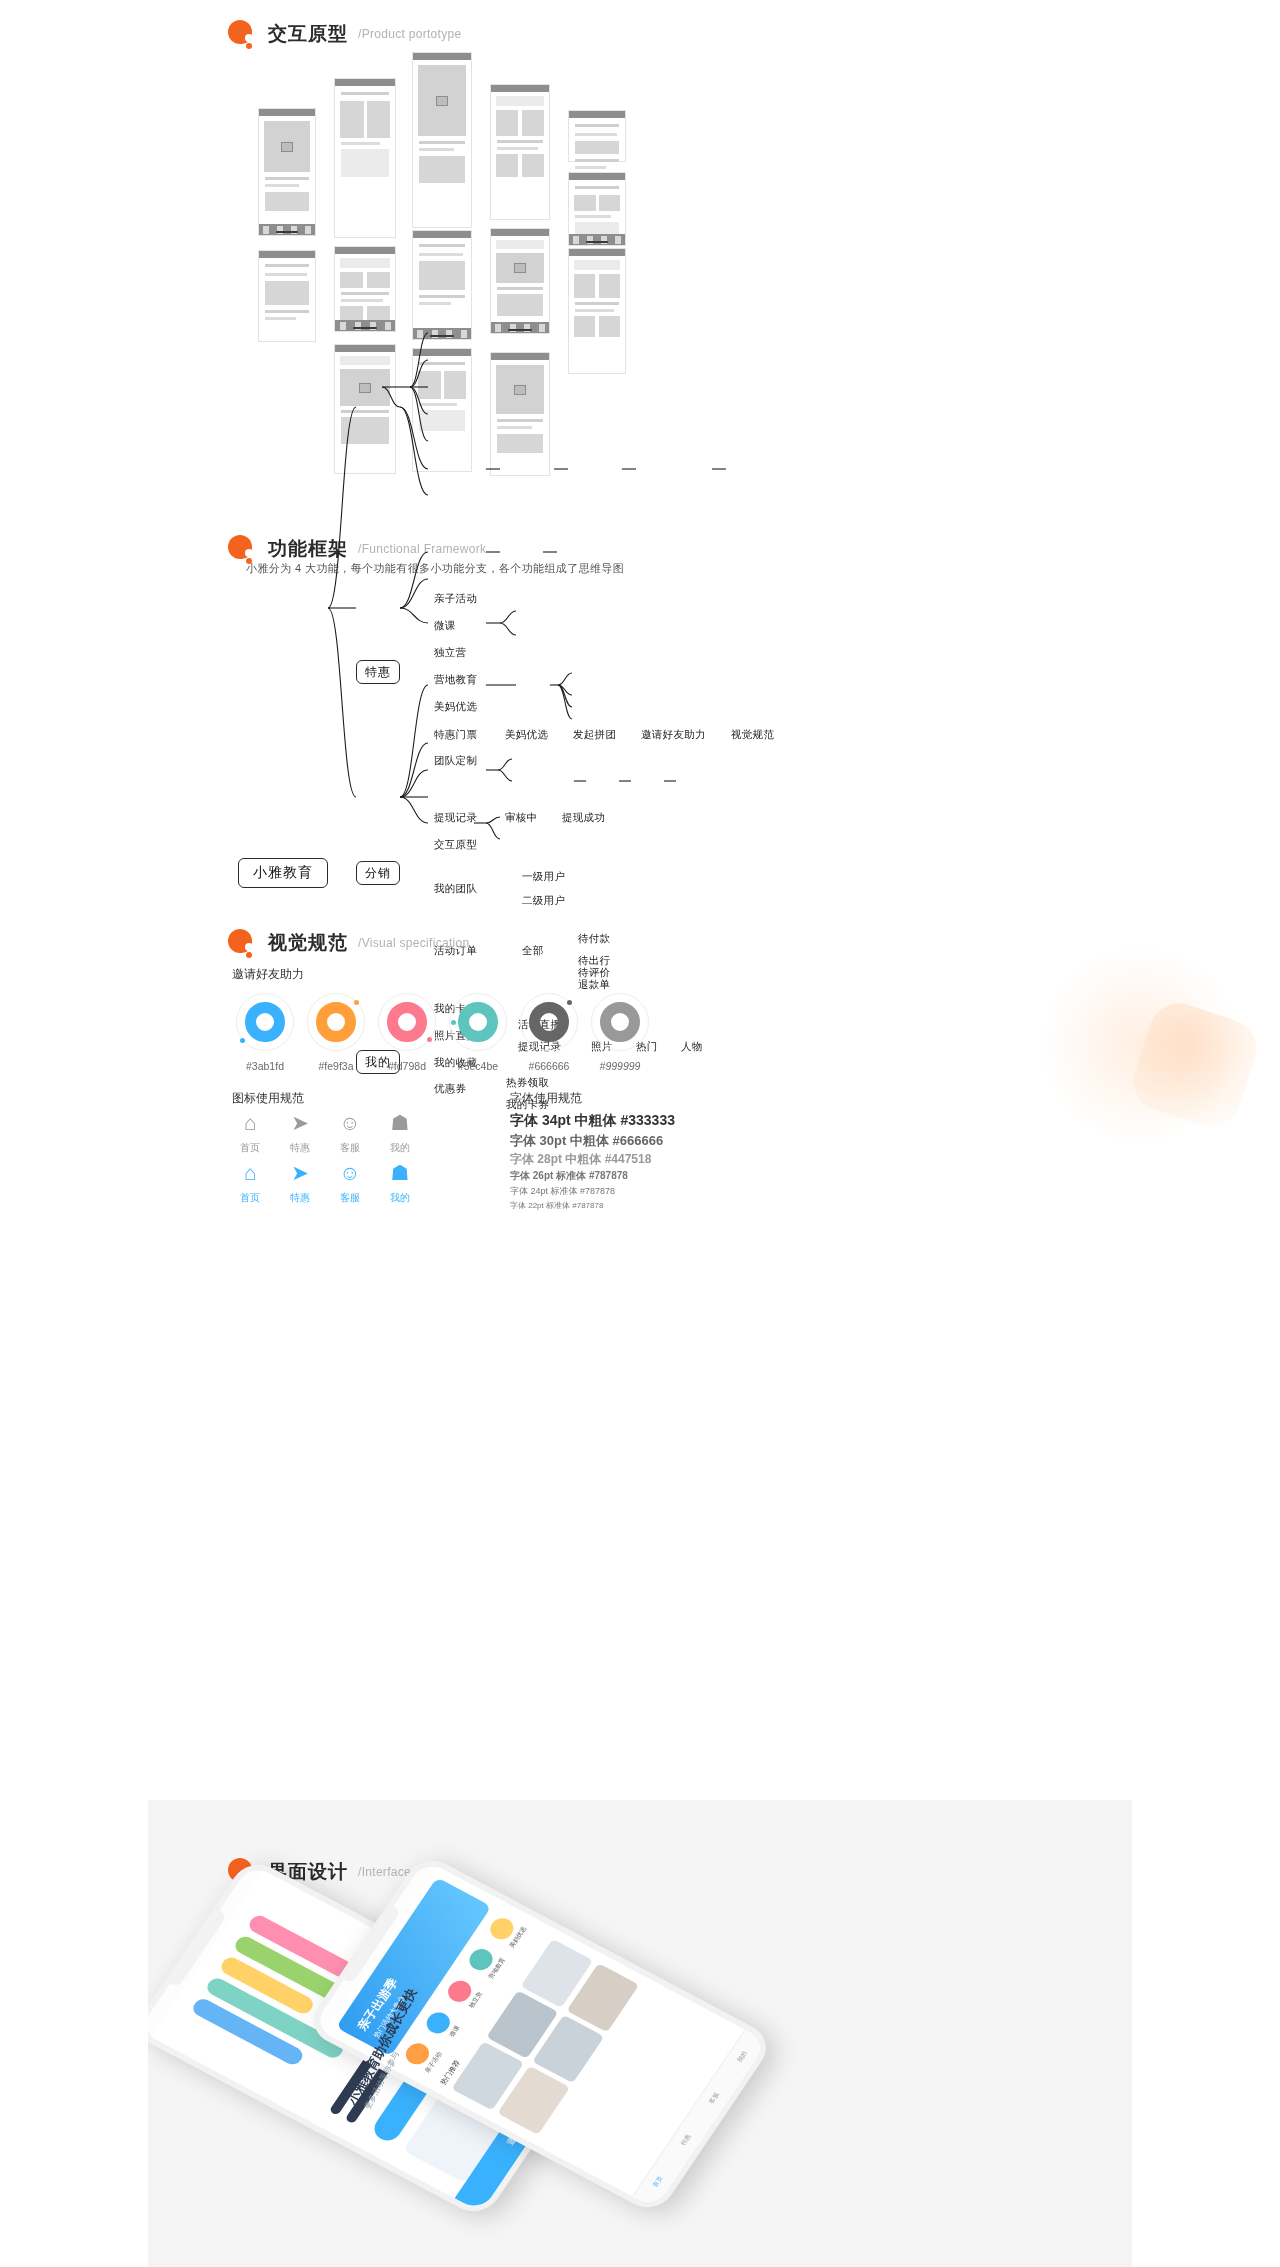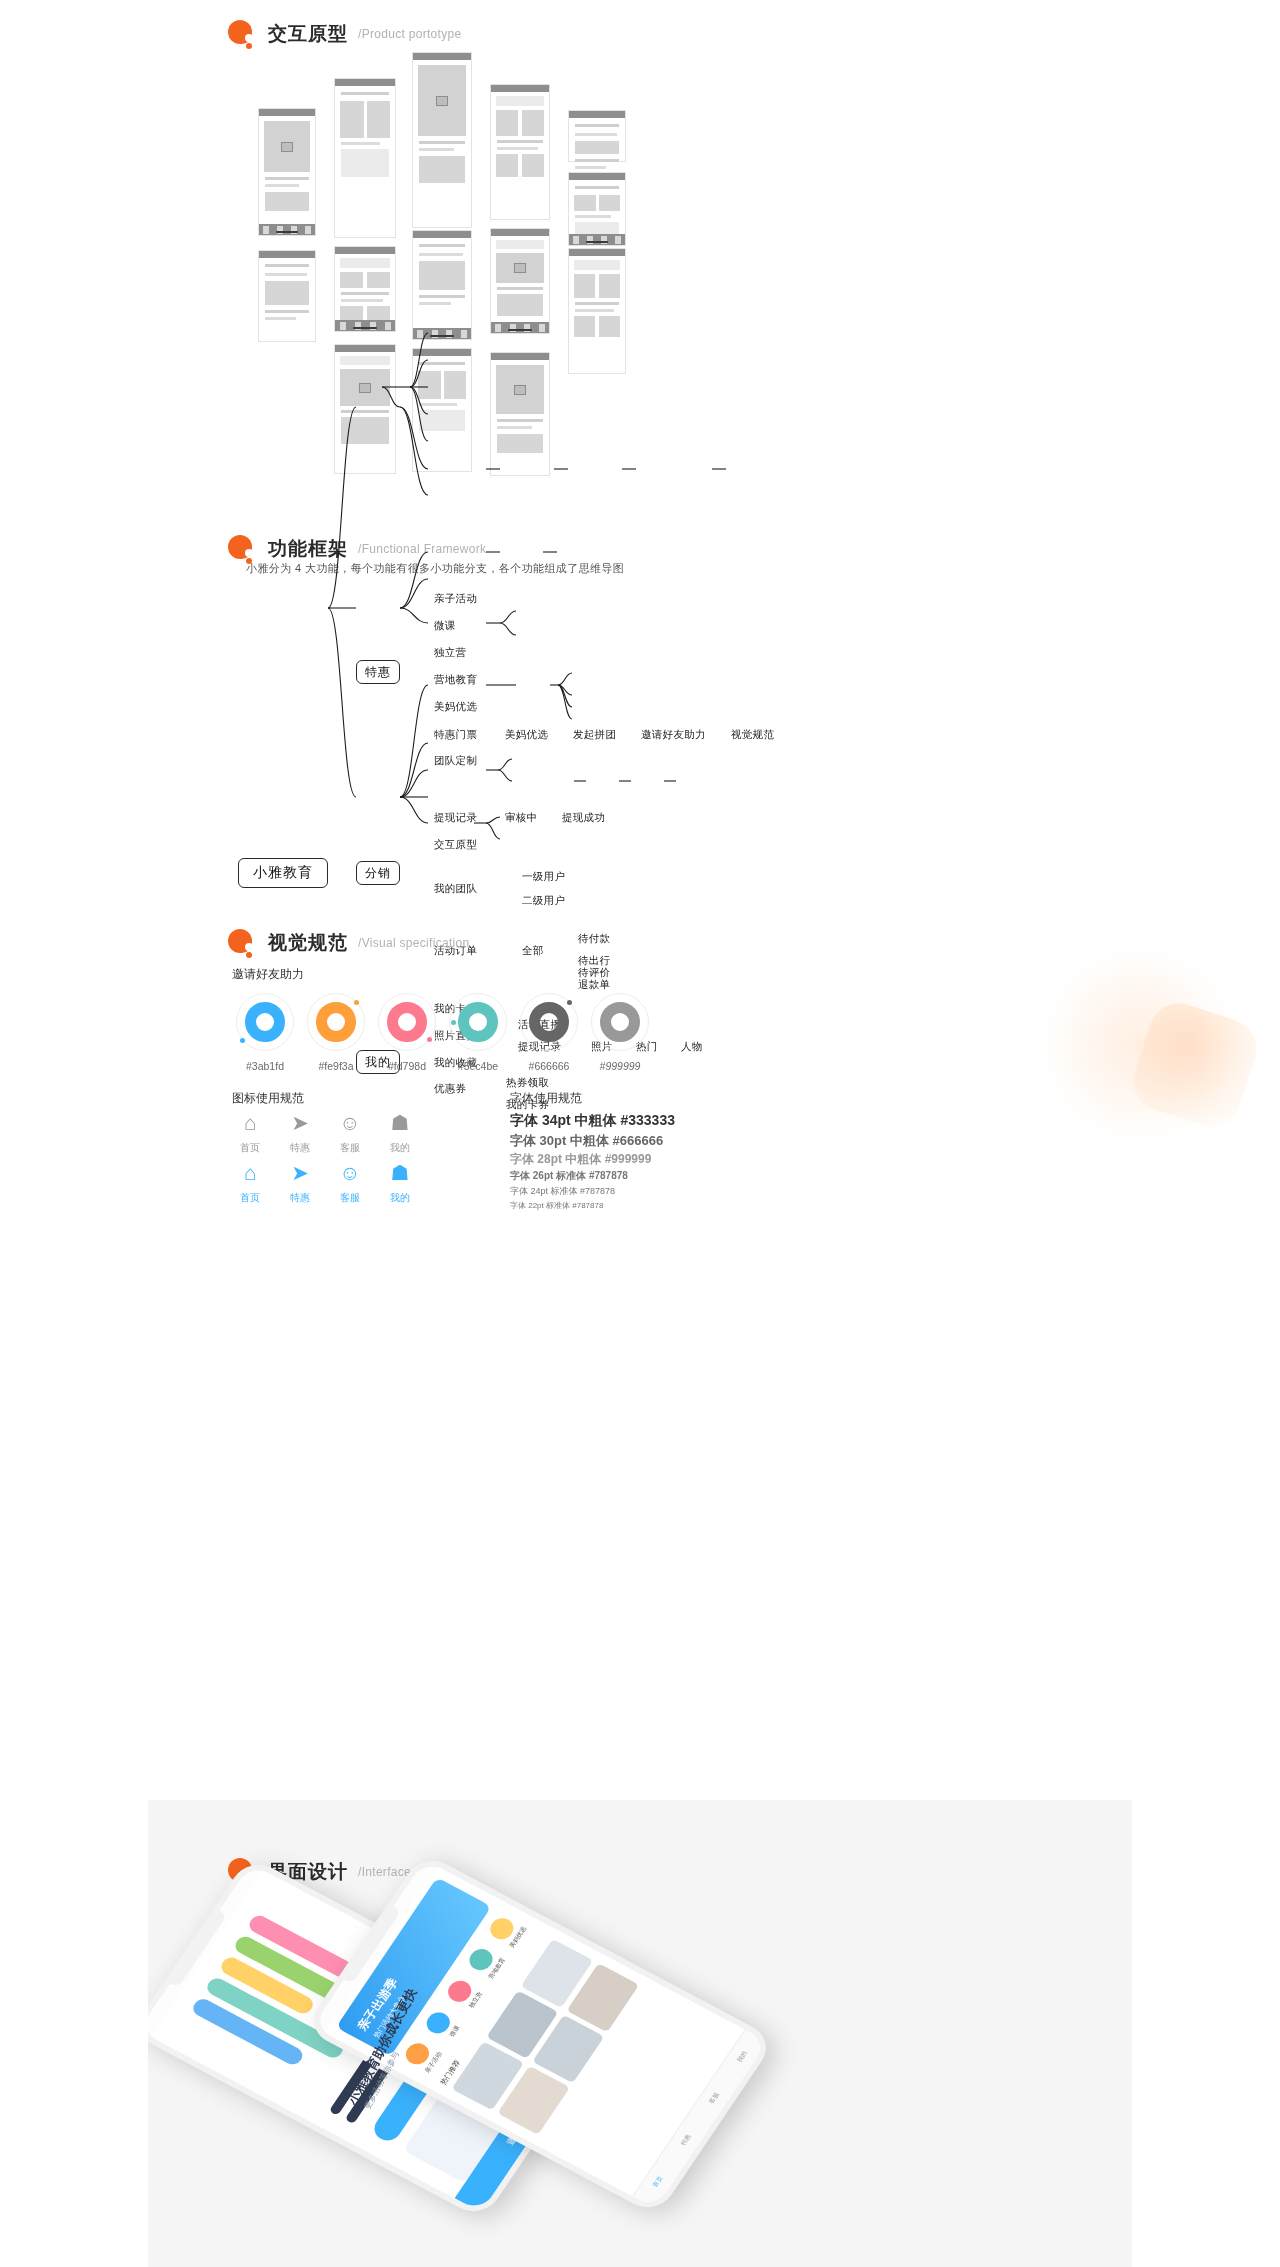--- a/index.html
+++ b/index.html
@@ -448,21 +448,21 @@
       <div class="ic-cell" style="left: 372px; top: 1160px; color: rgb(58, 177, 253);">
         <span class="gl">☗</span>
          <span class="cap">我的</span>
       </div>
     </div>
 
   <div class="sub-title" style="left:510px; top:1090px;">字体使用规范</div>
   <div id="fonts">
       <div class="fnt" style="left: 510px; top: 1112px; font-size: 14px; color: rgb(51, 51, 51); font-weight: bold;">字体   34pt  中粗体  #333333</div>
       <div class="fnt" style="left: 510px; top: 1132px; font-size: 13px; color: rgb(102, 102, 102); font-weight: bold;">字体   30pt  中粗体  #666666</div>
-      <div class="fnt" style="left: 510px; top: 1151px; font-size: 12px; color: rgb(153, 153, 153); font-weight: bold;">字体   28pt  中粗体  #999999</div>
+      <div class="fnt" style="left: 510px; top: 1151px; font-size: 12px; color: rgb(153, 153, 153); font-weight: bold;">字体   28pt  中粗体  #447518</div>
       <div class="fnt" style="left: 510px; top: 1169px; font-size: 10px; color: rgb(120, 120, 120); font-weight: bold;">字体   26pt  标准体  #787878</div>
       <div class="fnt" style="left: 510px; top: 1185px; font-size: 9px; color: rgb(120, 120, 120); font-weight: normal;">字体   24pt  标准体  #787878</div>
       <div class="fnt" style="left: 510px; top: 1200px; font-size: 8px; color: rgb(120, 120, 120); font-weight: normal;">字体   22pt  标准体  #787878</div>
     </div>
 
   <div id="ui-panel">
     <div class="sec-head" style="left:80px; top:56px;">
       <span class="blob">
         <span class="b1"></span>
           <span class="b2"></span>

